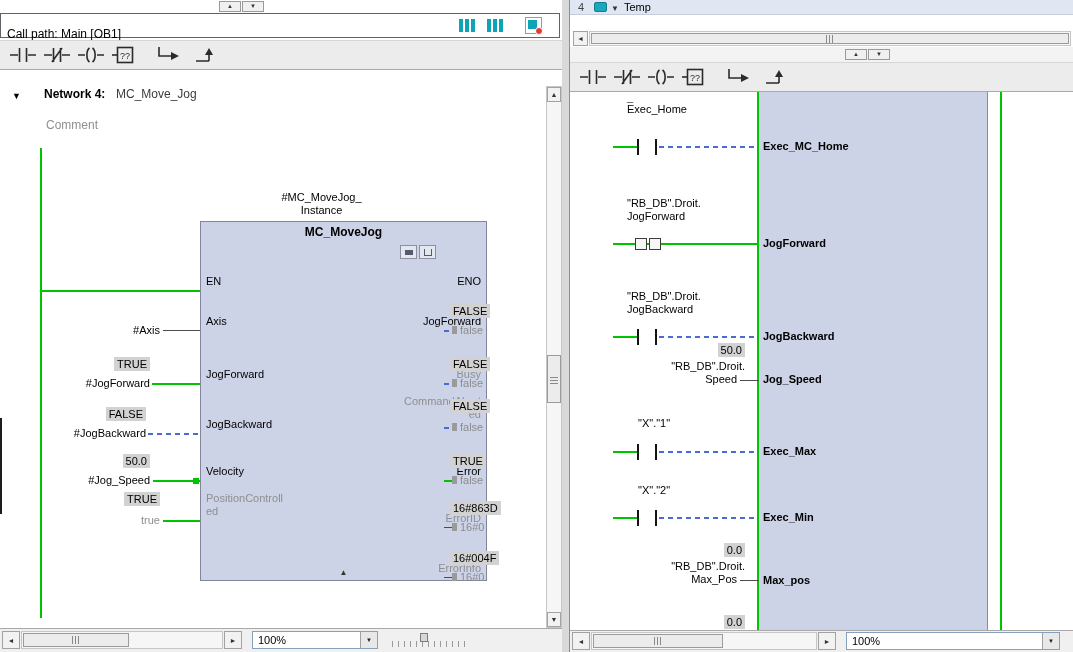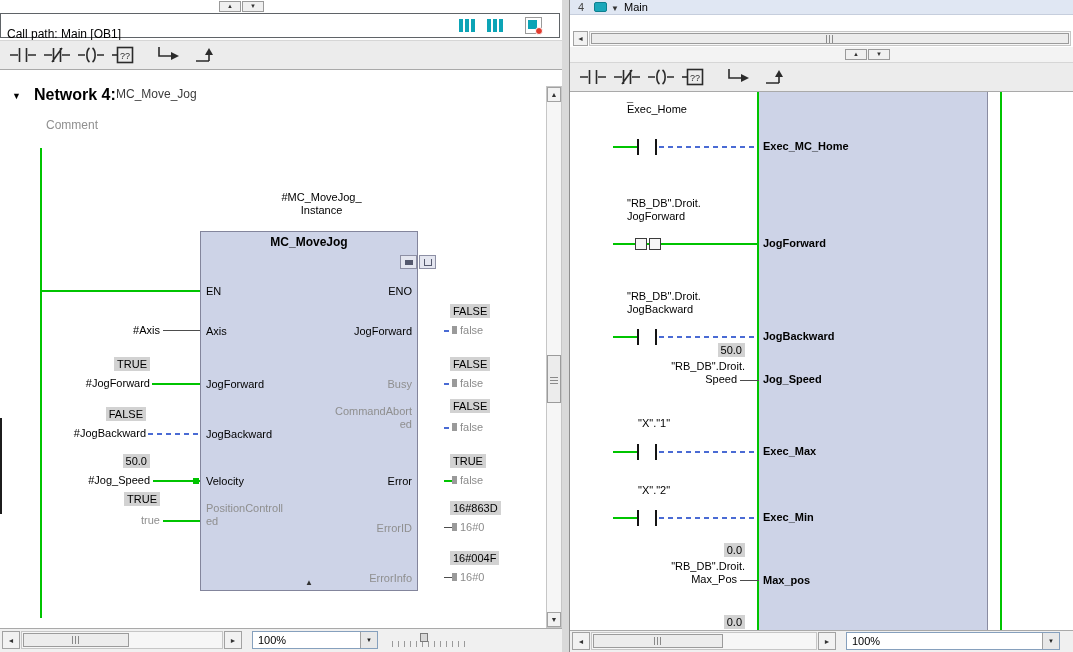--- a/index.html
+++ b/index.html
@@ -88,31 +88,31 @@
         </svg>
       </div>
     <div class="tbtn" style="left:190px;top:42px">
       <svg width="26" height="18">
           <path d="M4 15h13M17 15V8"></path>
           <path class="f" d="M13 9l4-7 4 7z"></path>
         </svg>
       </div>
 
     <span class="t" style="left:12px;top:90px;font-size:9px">▼</span>
-    <span class="t b" style="left:34px;top:88px;font-size:16px">Network 4:</span>
+    <span class="t b" style="left:44px;top:88px;font-size:12px">Network 4:</span>
     <span class="t dk" style="left:116px;top:88px;font-size:12px">MC_Move_Jog</span>
     <span class="t gy" style="left:46px;top:119px;font-size:12px">Comment</span>
 
     <div class="vg" style="left:40px;top:148px;height:470px"></div>
     <div class="wg" style="left:42px;top:290px;width:158px"></div>
 
     <div class="t" style="left:200px;top:191px;width:243px;text-align:center">#MC_MoveJog_</div>
     <div class="t" style="left:200px;top:204px;width:243px;text-align:center">Instance</div>
 
-    <div class="blockL" style="left:200px;top:231px;width:218px;height:360px">
+    <div class="blockL" style="left:200px;top:221px;width:287px;height:360px">
       <div class="t b" style="left:0;top:4px;width:100%;text-align:center;font-size:12px">MC_MoveJog</div>
       <div class="abs" style="left:199px;top:23px;width:17px;height:14px;background:#E4E6F0;border:1px solid #8d8fa4">
           <i class="abs" style="left:4px;top:4px;width:8px;height:5px;background:#55596e"></i>
         </div>
       <div class="abs" style="left:218px;top:23px;width:17px;height:14px;background:#E4E6F0;border:1px solid #8d8fa4">
           <i class="abs" style="left:4px;top:3px;width:8px;height:7px;border:1px solid #55596e;border-top:none"></i>
         </div>
       <span class="t" style="left:5px;top:53px">EN</span>
       <span class="t" style="right:5px;top:53px">ENO</span>
       <span class="t" style="left:5px;top:93px">Axis</span>
@@ -204,21 +204,21 @@
   </div>
 
   <div class="abs" style="left:562px;top:0;width:8px;height:652px;background:#D9D9D9;border-right:1px solid #8e8e8e"></div>
 
   <div class="abs" style="left:570px;top:0;width:503px;height:652px">
 
     <div class="abs" style="left:0;top:0;width:503px;height:15px;background:#E0E7F3;border-bottom:1px solid #c6cedd">
       <span class="t" style="left:8px;top:1px;color:#444">4</span>
       <span class="abs" style="left:24px;top:2px;width:13px;height:10px;background:#1BA7BA;border:1px solid #0d7f8f;border-radius:2px"></span>
       <span class="t" style="left:41px;top:2px;font-size:8px;color:#333">▼</span>
-      <span class="t" style="left:54px;top:1px">Main</span>
+      <span class="t" style="left:54px;top:1px">Temp</span>
     </div>
 
     <div class="sbtn" style="left:3px;top:31px;width:15px;height:15px">◄</div>
     <div class="strack" style="left:19px;top:31px;width:482px;height:15px">
       <div class="sthumb" style="left:1px;top:1px;width:478px;height:11px">
           <i class="gripv"></i>
         </div>
     </div>
 
     <div class="abs" style="left:0;top:47px;width:503px;height:15px;background:#F3F3F3"></div>

